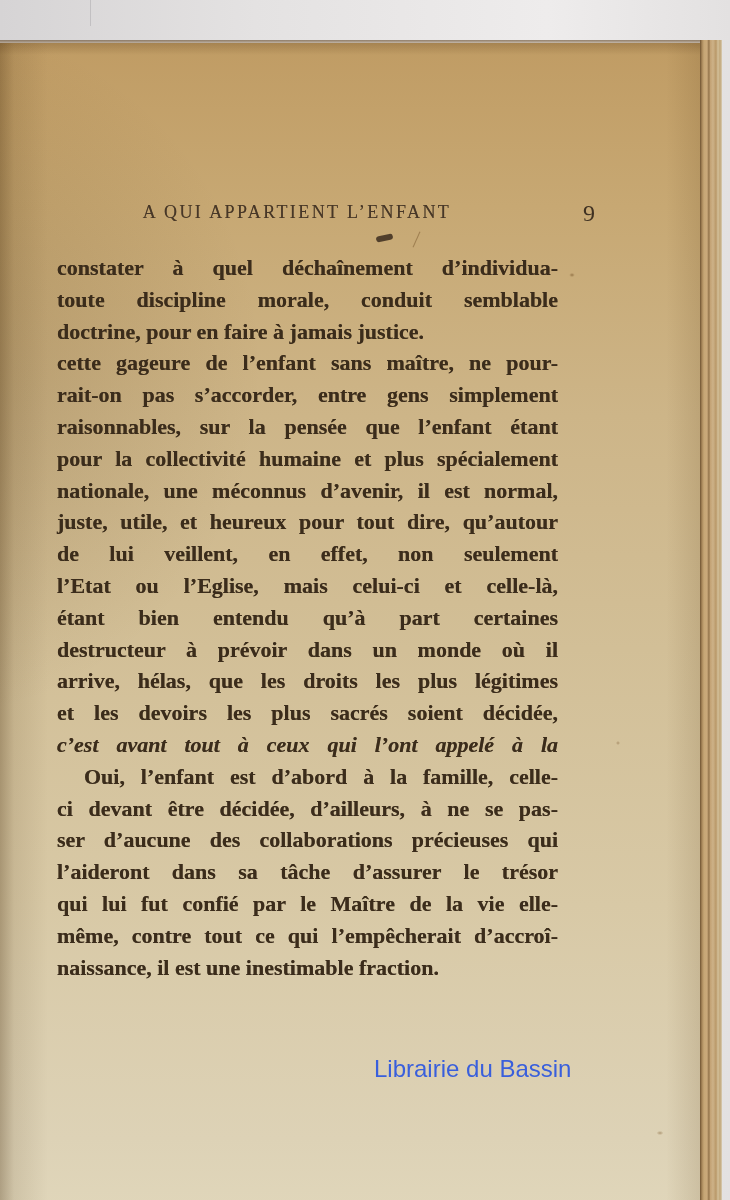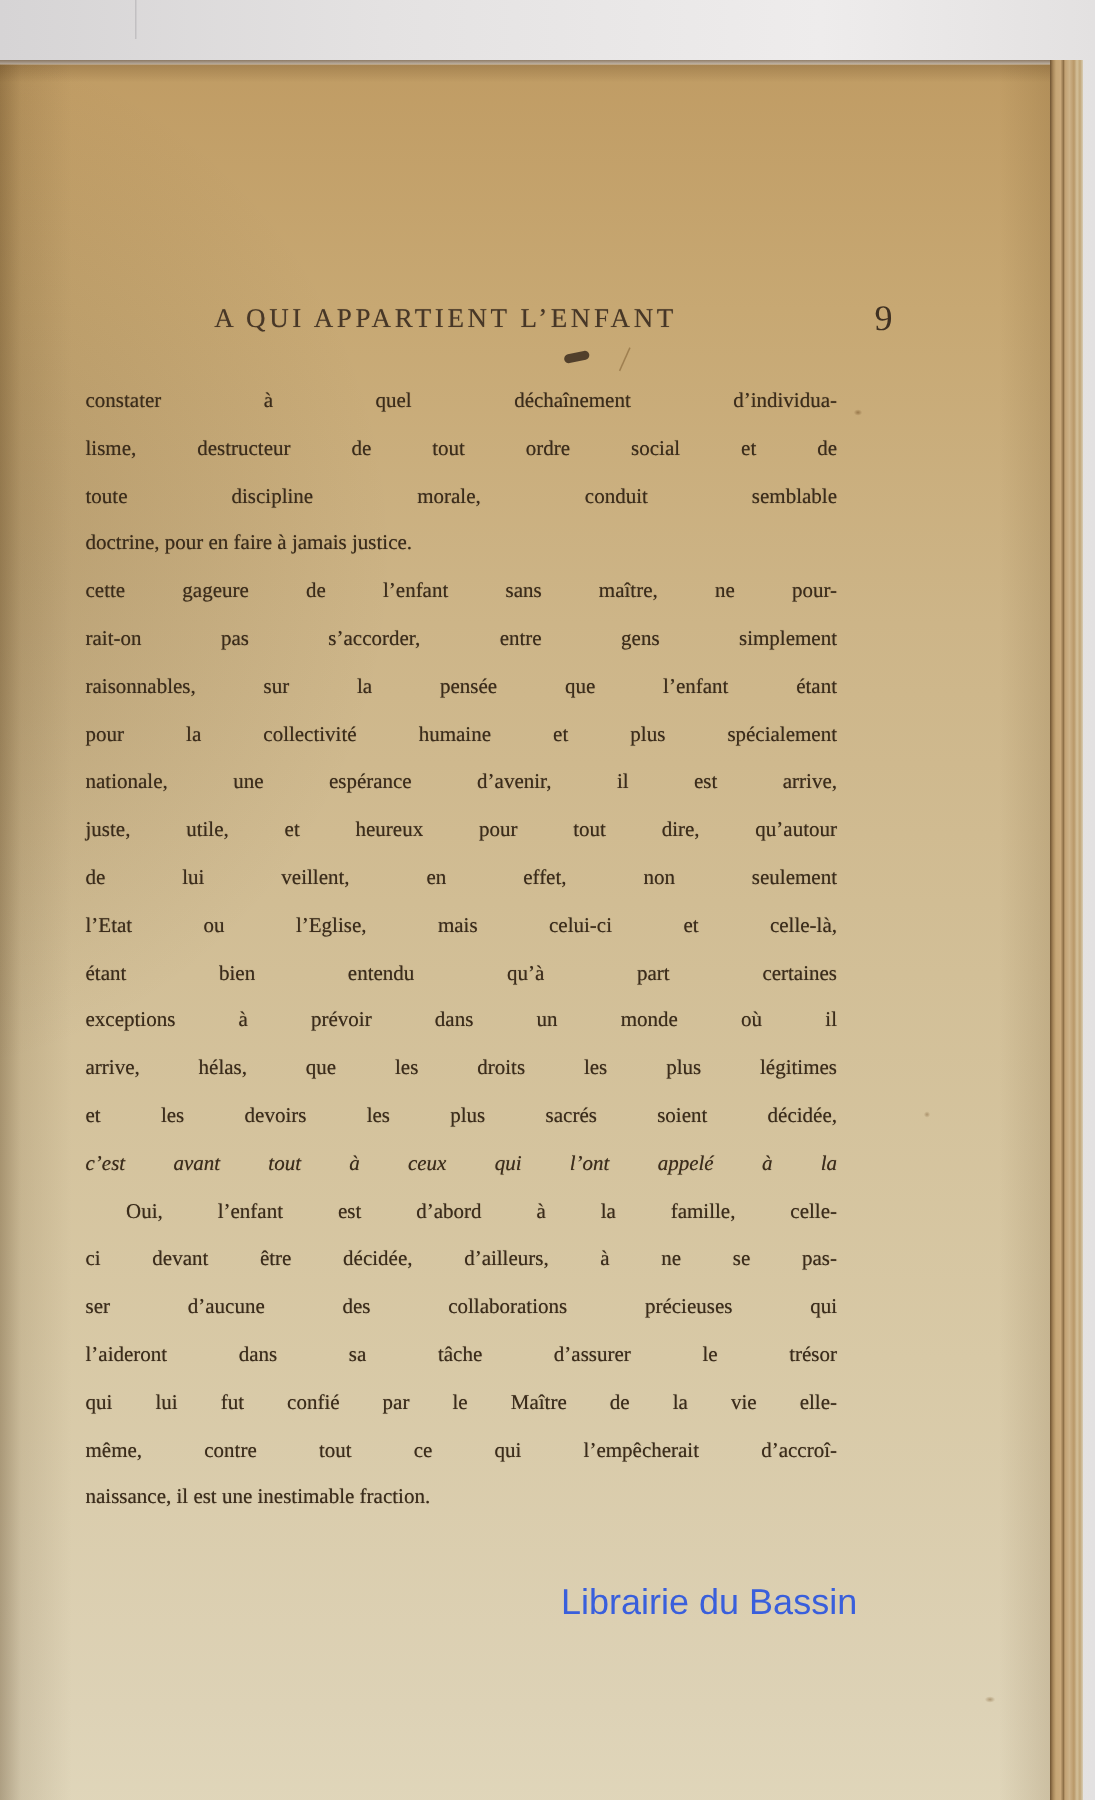--- a/index.html
+++ b/index.html
@@ -93,22 +93,23 @@
     position: absolute;
     left: 416px; top: 188px; width: 1px; height: 17px;
     background: rgba(125,92,50,.55);
     transform: rotate(24deg);
   }
   
   .text-block {
     position: absolute;
     left: 57px; top: 209px; width: 501px;
     color: var(--ink);
-    font-size: 14px;
+    font-size: 22px;
     text-shadow: 0 0 0.5px rgba(59,44,28,.65);
+    font-weight: bold;
   }
   .line {
     line-height: 31.8px;
     height: 31.8px;
     text-align: justify;
     text-align-last: justify;
     white-space: normal;
     overflow: visible;
   }
   .line.end { text-align-last: left; }
@@ -143,33 +144,32 @@
       <div class="header-row">
         <div class="running-title">A QUI APPARTIENT L’ENFANT</div>
         <div class="page-number">9</div>
       </div>
 
       <div class="ink-smudge"></div>
       <div class="scratch-mark"></div>
 
       <div class="text-block">
           <div class="line">constater à quel déchaînement d’individua-</div>
-          <div class="line">lisme, destructeur de tout ordre social et de</div>
           <div class="line">toute discipline morale, conduit semblable</div>
           <div class="line end">doctrine, pour en faire à jamais justice.</div>
           <div class="line">cette gageure de l’enfant sans maître, ne pour-</div>
           <div class="line">rait-on pas s’accorder, entre gens simplement</div>
           <div class="line">raisonnables, sur la pensée que l’enfant étant</div>
           <div class="line">pour la collectivité humaine et plus spécialement</div>
-          <div class="line">nationale, une espérance d’avenir, il est arrive,</div>
+          <div class="line">nationale, une méconnus d’avenir, il est normal,</div>
           <div class="line">juste, utile, et heureux pour tout dire, qu’autour</div>
           <div class="line">de lui veillent, en effet, non seulement</div>
           <div class="line">l’Etat ou l’Eglise, mais celui-ci et celle-là,</div>
           <div class="line">étant bien entendu qu’à part certaines</div>
-          <div class="line">exceptions à prévoir dans un monde où il</div>
+          <div class="line">destructeur à prévoir dans un monde où il</div>
           <div class="line">arrive, hélas, que les droits les plus légitimes</div>
           <div class="line">et les devoirs les plus sacrés soient décidée,</div>
           <div class="line italic">c’est avant tout à ceux qui l’ont appelé à la</div>
           <div class="line indent">Oui, l’enfant est d’abord à la famille, celle-</div>
           <div class="line">ci devant être décidée, d’ailleurs, à ne se pas-</div>
           <div class="line">ser d’aucune des collaborations précieuses qui</div>
           <div class="line">l’aideront dans sa tâche d’assurer le trésor</div>
           <div class="line">qui lui fut confié par le Maître de la vie elle-</div>
           <div class="line">même, contre tout ce qui l’empêcherait d’accroî-</div>
           <div class="line end">naissance, il est une inestimable fraction.</div>

